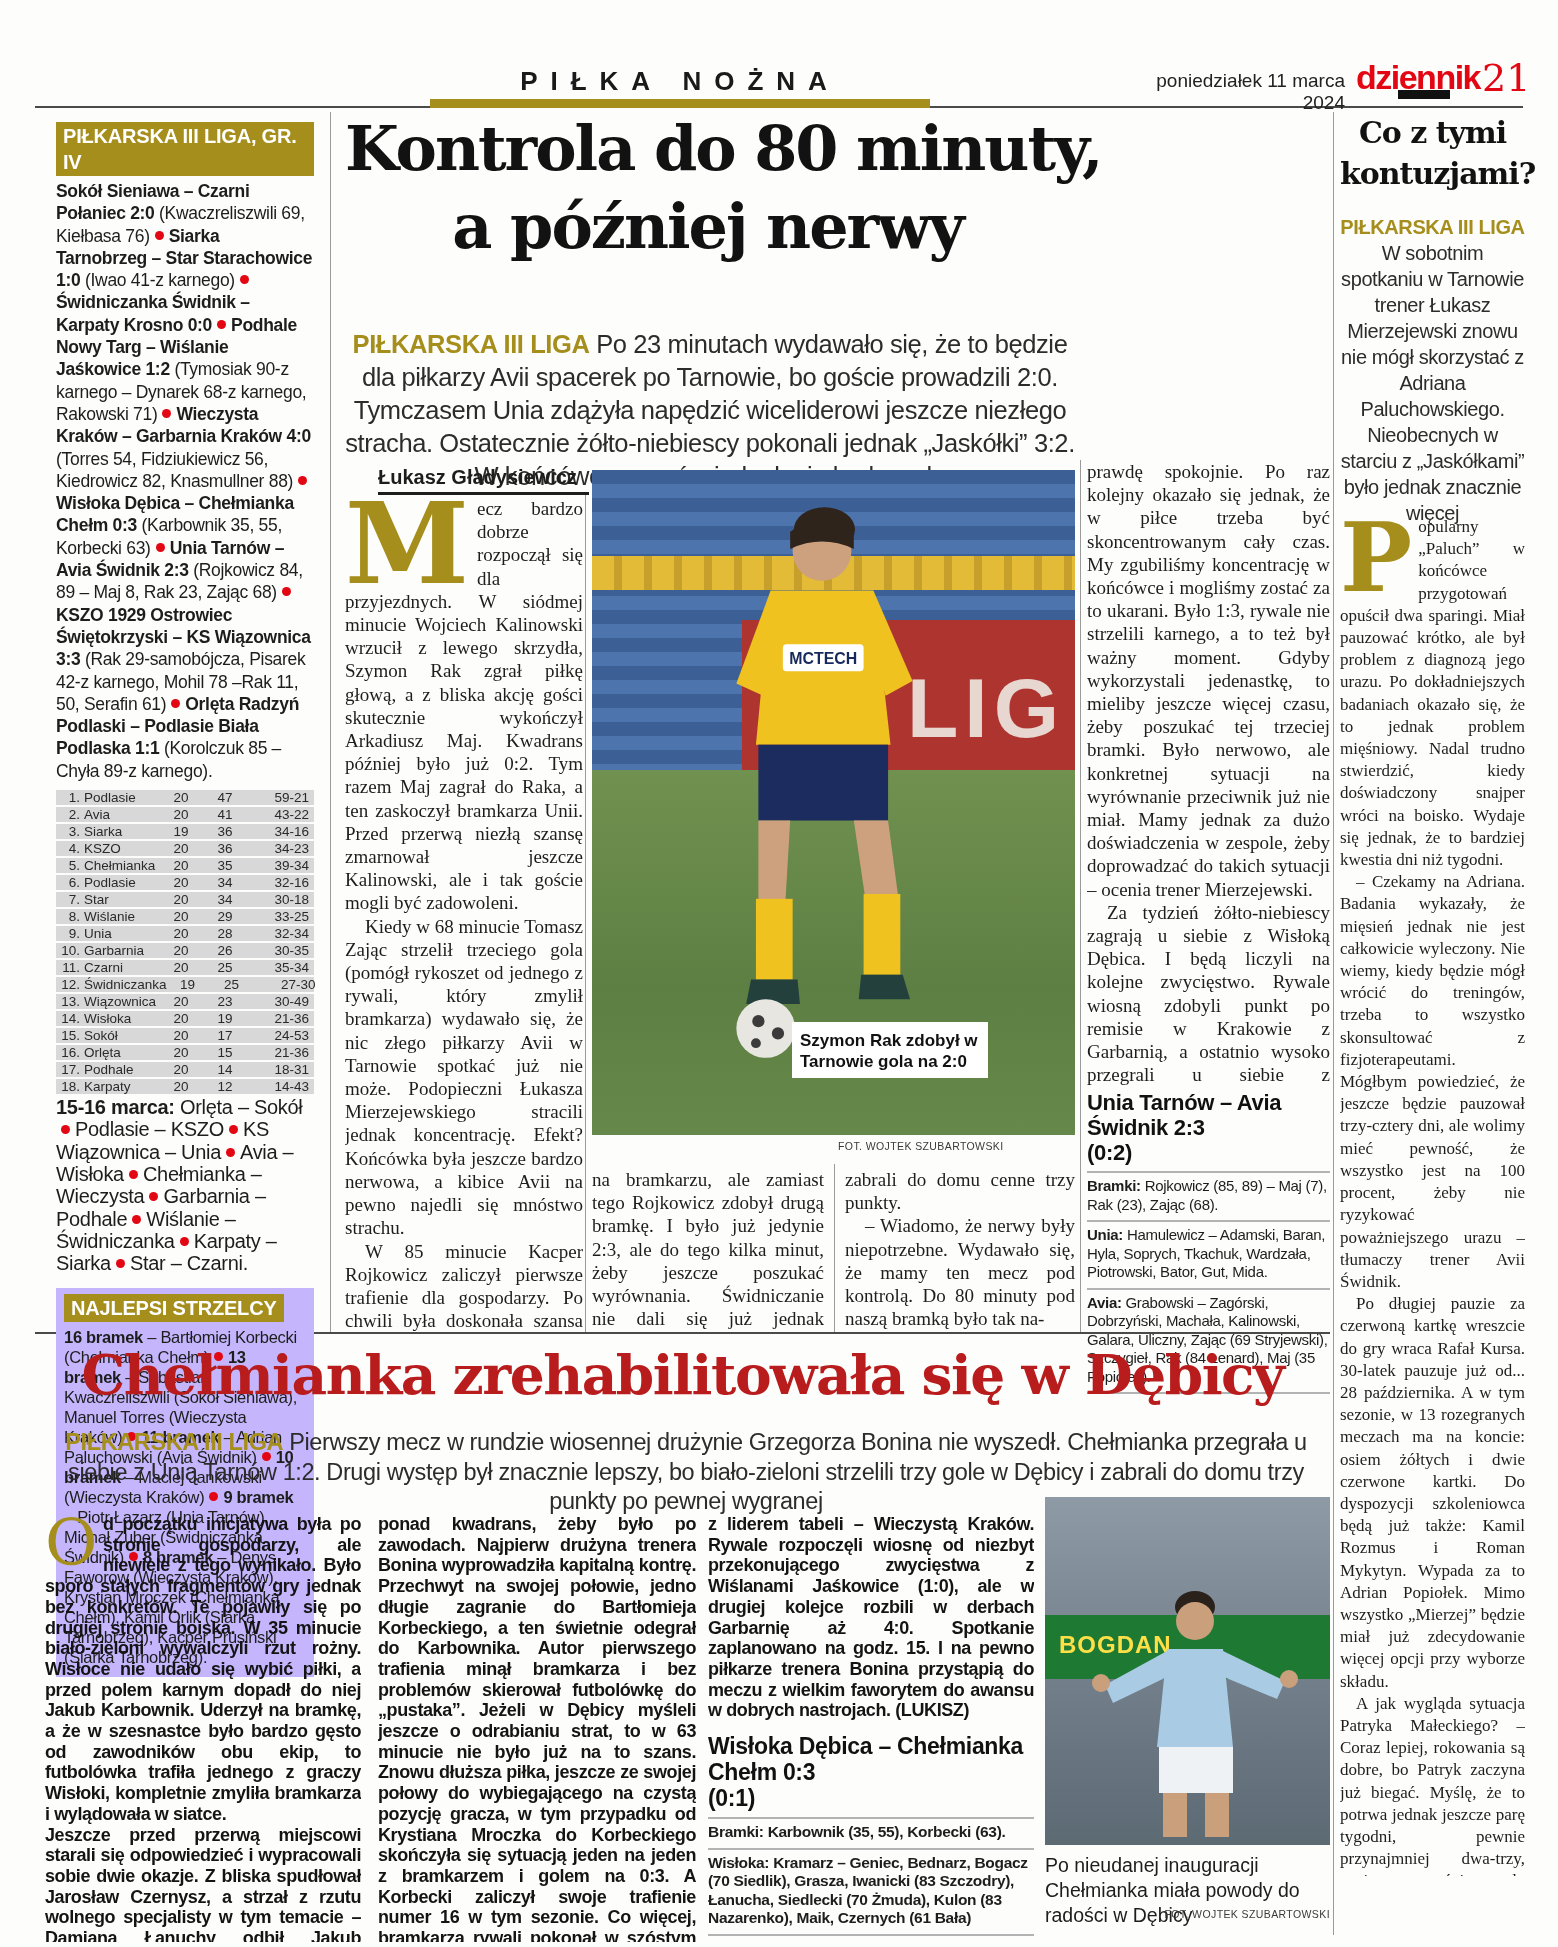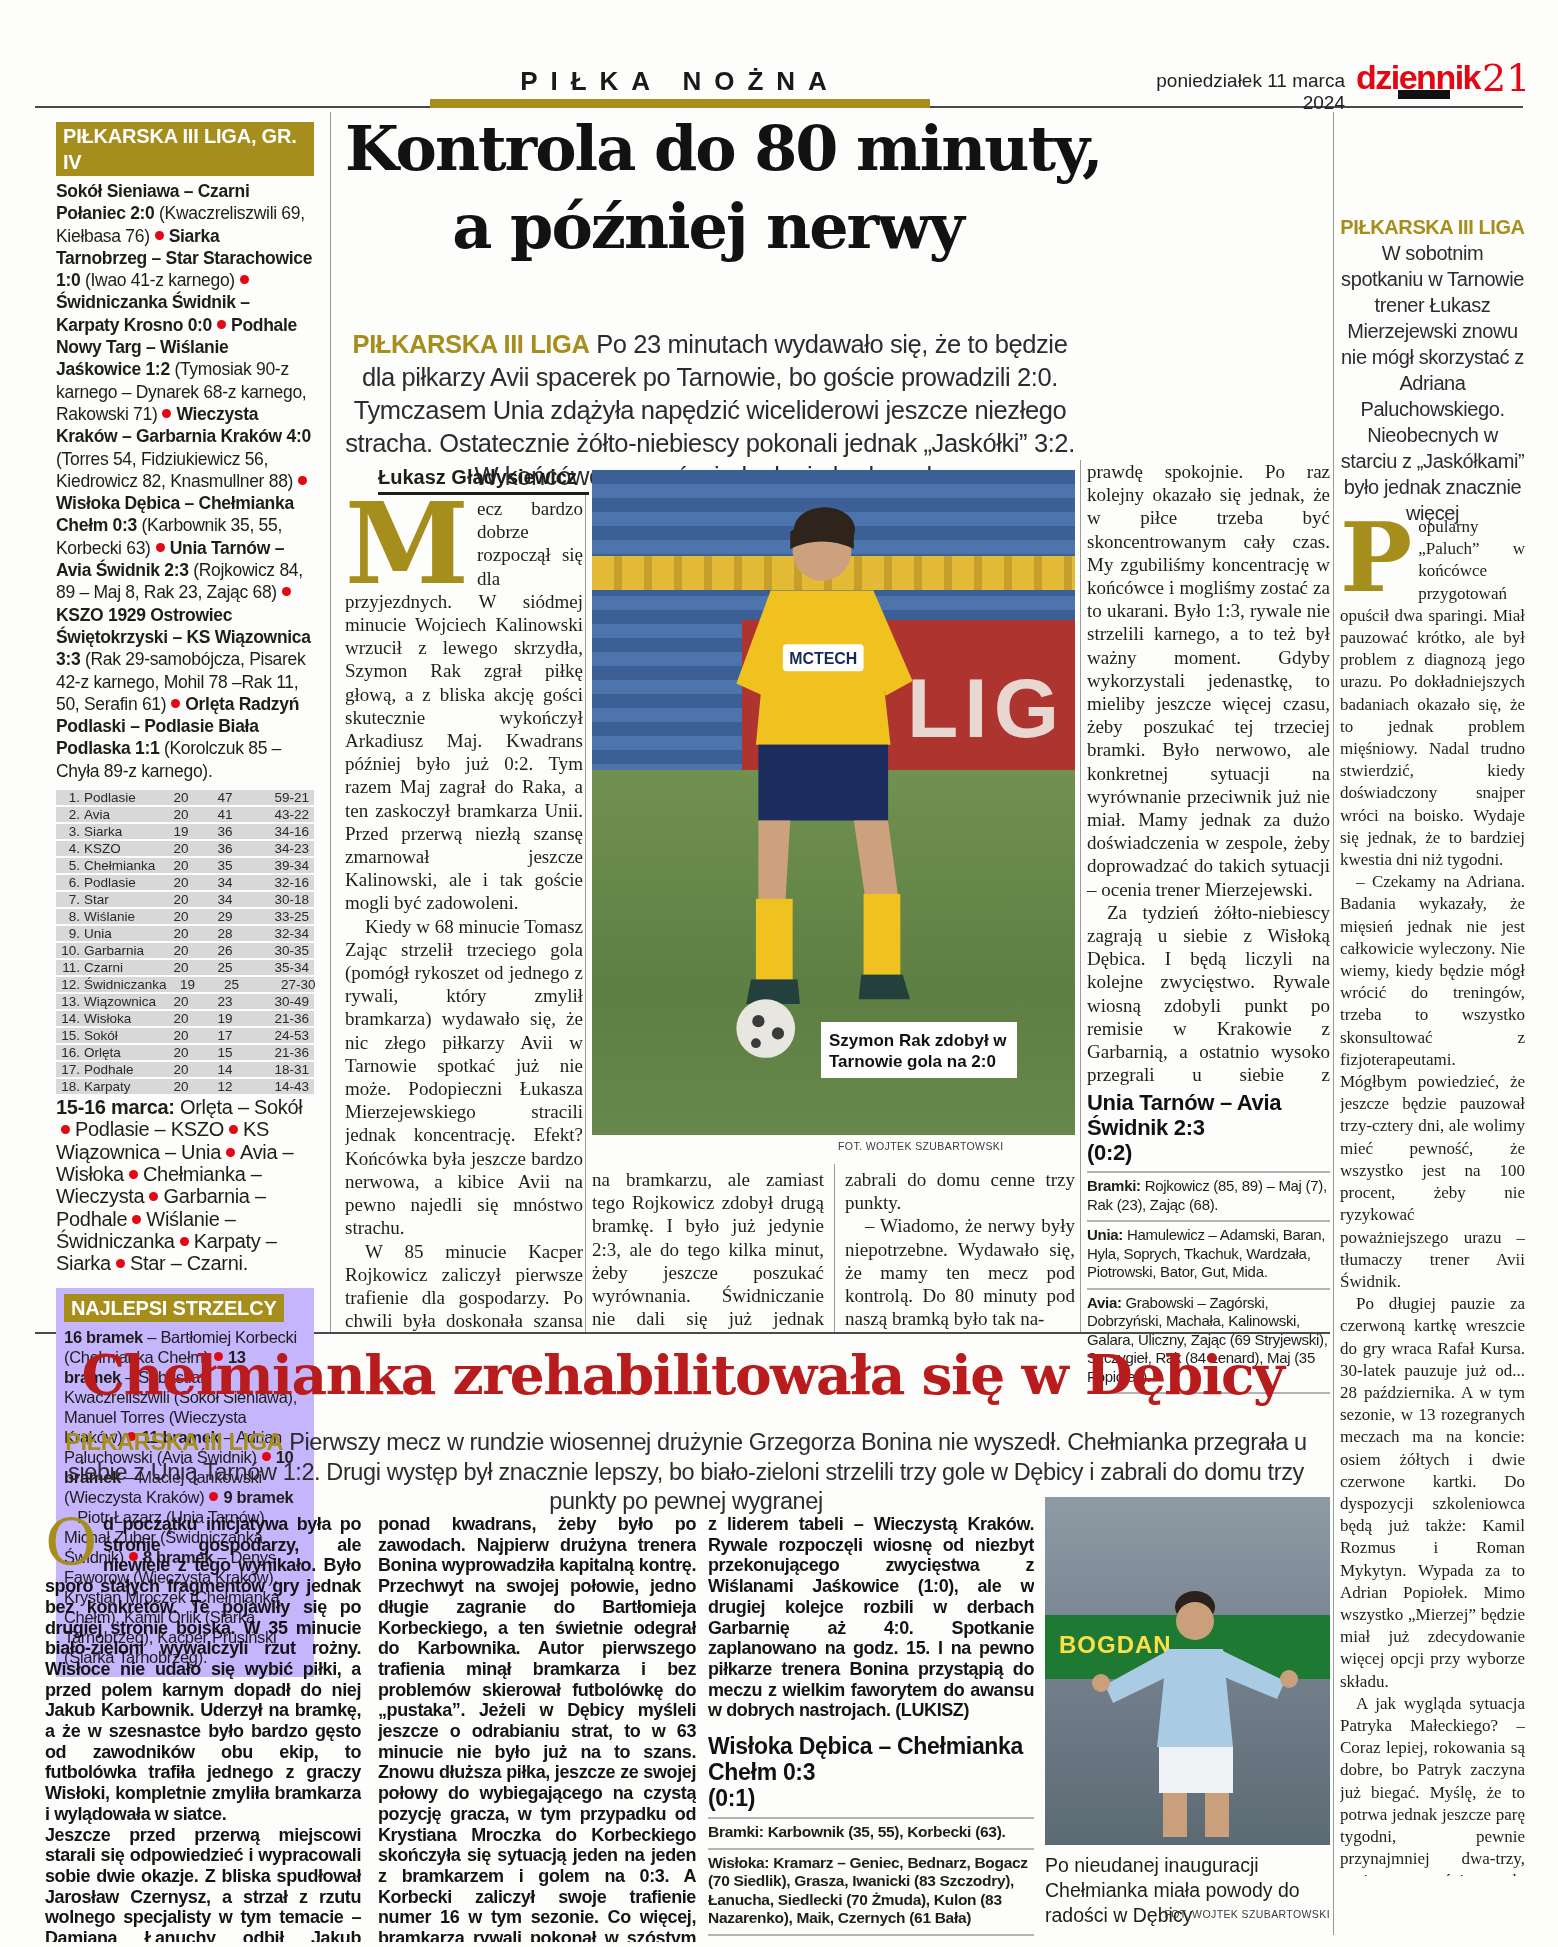--- a/index.html
+++ b/index.html
@@ -58,21 +58,21 @@
   .photo-main{position:absolute;left:592px;top:470px;width:483px;height:665px;overflow:hidden;background:#4a6fa5;}
   .stands{position:absolute;left:0;top:0;width:100%;height:300px;
       background:repeating-linear-gradient(180deg,#3c5f96 0 14px,#4d74ad 14px 28px);}
   .seats-yellow{position:absolute;left:0;top:86px;width:100%;height:34px;
       background:repeating-linear-gradient(90deg,#e3bb37 0 22px,#c79f2b 22px 30px);}
   .red-banner{position:absolute;left:150px;top:150px;width:333px;height:190px;background:#ae3430;}
   .banner-text{position:absolute;right:10px;top:40px;color:#efe9e2;font-weight:800;font-size:84px;
       letter-spacing:6px;opacity:0.9;font-family:"Liberation Sans",sans-serif;}
   .pitch{position:absolute;left:0;top:300px;width:100%;height:365px;
       background:linear-gradient(180deg,#70914f 0,#5d7f43 60%,#66884a 100%);}
-  .photo-caption-main{position:absolute;left:821px;top:1022px;width:180px;background:#fff;
+  .photo-caption-main{position:absolute;left:792px;top:1022px;width:180px;background:#fff;
       padding:8px 8px 6px;font-size:17px;line-height:21px;font-weight:700;color:#111;}
   .photo-credit{font-size:10.5px;letter-spacing:0.4px;color:#3a3a3a;font-weight:400;}
   .photo-credit-main{position:absolute;left:838px;top:1140px;width:180px;}
   
   .matchbox{letter-spacing:-0.3px;}
   .mb1{position:absolute;left:1087px;top:1090px;width:243px;}
   .mtitle{font-weight:700;font-size:22px;line-height:25px;color:#111;}
   .mrows{margin-top:6px;border-top:2px solid #b3b3b3;}
   .mrow{border-bottom:2px solid #b3b3b3;padding:4px 0 6px;font-size:15px;line-height:18.5px;color:#1d1d1b;}
   
@@ -336,20 +336,24 @@
       <div>Unia Tarnów – Avia Świdnik 2:3</div>
       <div>(0:2)</div>
     </div>
     <div class="mrows" id="mbox1">
         <div class="mrow"><b>Bramki:</b> Rojkowicz (85, 89) – Maj (7), Rak (23), Zając (68).</div>
         <div class="mrow"><b>Unia:</b> Hamulewicz – Adamski, Baran, Hyla, Soprych, Tkachuk, Wardzała, Piotrowski, Bator, Gut, Mida.</div>
         <div class="mrow"><b>Avia:</b> Grabowski – Zagórski, Dobrzyński, Machała, Kalinowski, Galara, Uliczny, Zając (69 Stryjewski), Szczygieł, Rak (84 Lenard), Maj (35 Popiołek).</div>
       </div>
   </div>
 
+  <div class="r-headline">
+    <div>Co z tymi</div>
+    <div>kontuzjami?</div>
+  </div>
   <div class="r-lead"><span class="goldtext">PIŁKARSKA III LIGA</span><span> W sobotnim spotkaniu w Tarnowie trener Łukasz Mierzejewski znowu nie mógł skorzystać z Adriana Paluchowskiego. Nieobecnych w starciu z „Jaskółkami” było jednak znacznie więcej</span></div>
   <div class="r-body">
     <span class="r-drop">P</span>
     <p>opularny „Paluch” w końcówce przygotowań opuścił dwa sparingi. Miał pauzować krótko, ale był problem z diagnozą jego urazu. Po dokładniejszych badaniach okazało się, że to jednak problem mięśniowy. Nadal trudno stwierdzić, kiedy doświadczony snajper wróci na boisko. Wydaje się jednak, że to bardziej kwestia dni niż tygodni.</p>
     <p class="ind">– Czekamy na Adriana. Badania wykazały, że mięsień jednak nie jest całkowicie wyleczony. Nie wiemy, kiedy będzie mógł wrócić do treningów, trzeba to wszystko skonsultować z fizjoterapeutami. Mógłbym powiedzieć, że jeszcze będzie pauzował trzy-cztery dni, ale wolimy mieć pewność, że wszystko jest na 100 procent, żeby nie ryzykować poważniejszego urazu – tłumaczy trener Avii Świdnik.</p>
     <p class="ind">Po długiej pauzie za czerwoną kartkę wreszcie do gry wraca Rafał Kursa. 30-latek pauzuje już od... 28 października. A w tym sezonie, w 13 rozegranych meczach ma na koncie: osiem żółtych i dwie czerwone kartki. Do dyspozycji szkoleniowca będą już także: Kamil Rozmus i Roman Mykytyn. Wypada za to Adrian Popiołek. Mimo wszystko „Mierzej” będzie miał już zdecydowanie więcej opcji przy wyborze składu.</p>
     <p class="ind">A jak wygląda sytuacja Patryka Małeckiego? – Coraz lepiej, rokowania są dobre, bo Patryk zaczyna już biegać. Myślę, że to potrwa jednak jeszcze parę tygodni, pewnie przynajmniej dwa-trzy, zanim wróci do normalnych treningów – dodaje trener Mierzejewski.</p>
 
   </div>
 

